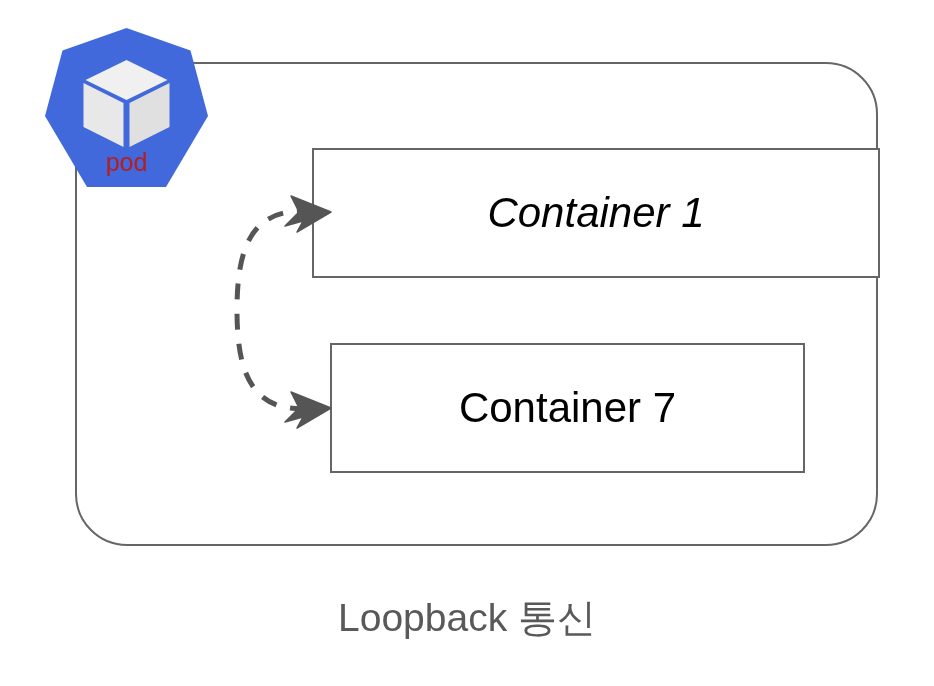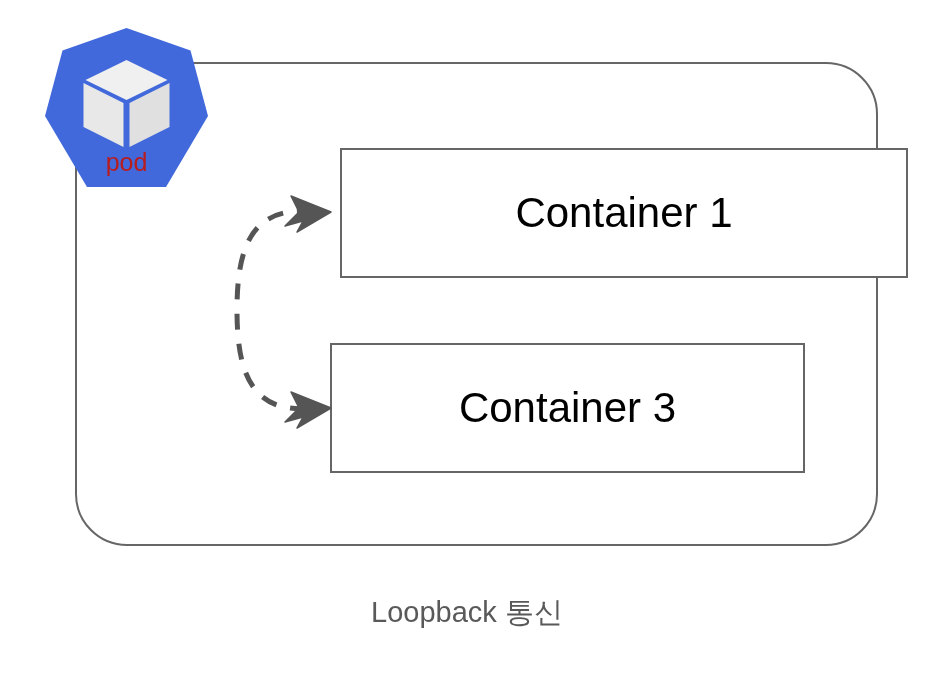--- a/index.html
+++ b/index.html
@@ -44,24 +44,25 @@
   .container-box {
     position: absolute;
     border: 2px solid #666666;
     background: #ffffff;
     box-sizing: border-box;
     display: flex;
     align-items: center;
     justify-content: center;
   }
   #container-1 {
-    left: 340px;
+    left: 312px;
     top: 148px;
     width: 568px;
     height: 130px;
+    font-style: italic;
   }
   #container-2 {
     left: 330px;
     top: 343px;
     width: 475px;
     height: 130px;
   }
   .container-label {
     font-family: "Liberation Sans", sans-serif;
     font-size: 42px;
@@ -95,39 +96,39 @@
   }
 
   
   .caption {
     position: absolute;
     left: 0;
     top: 598px;
     width: 934px;
     text-align: center;
     font-family: "Liberation Sans", sans-serif;
-    font-size: 29px;
+    font-size: 39px;
     color: #595959;
     line-height: 1;
     white-space: nowrap;
   }
 </style>
 </head>
 <body>
 
 <div id="canvas">
 
   <div class="pod-boundary"></div>
 
   <div class="container-box" id="container-1">
     <span class="container-label">Container 1</span>
   </div>
 
   <div class="container-box" id="container-2">
-    <span class="container-label">Container 3</span>
+    <span class="container-label">Container 7</span>
   </div>
 
   <svg class="layer" viewBox="0 0 934 686" width="934" height="686" style="pointer-events:none;">
 
     <path d="M 313 212 C 250 205, 237 250, 237 310 C 237 370, 250 415, 313 408" fill="none" stroke="#555555" stroke-width="5" stroke-linecap="butt" stroke-dasharray="16 14"></path>
 
     <g>
       <path d="M 331 212 L 291 196 L 299 212 L 285 226 L 303 221 L 297 232 Z" fill="#555555" stroke="#555555" stroke-width="1.5" stroke-linejoin="round"></path>
     </g>
 

